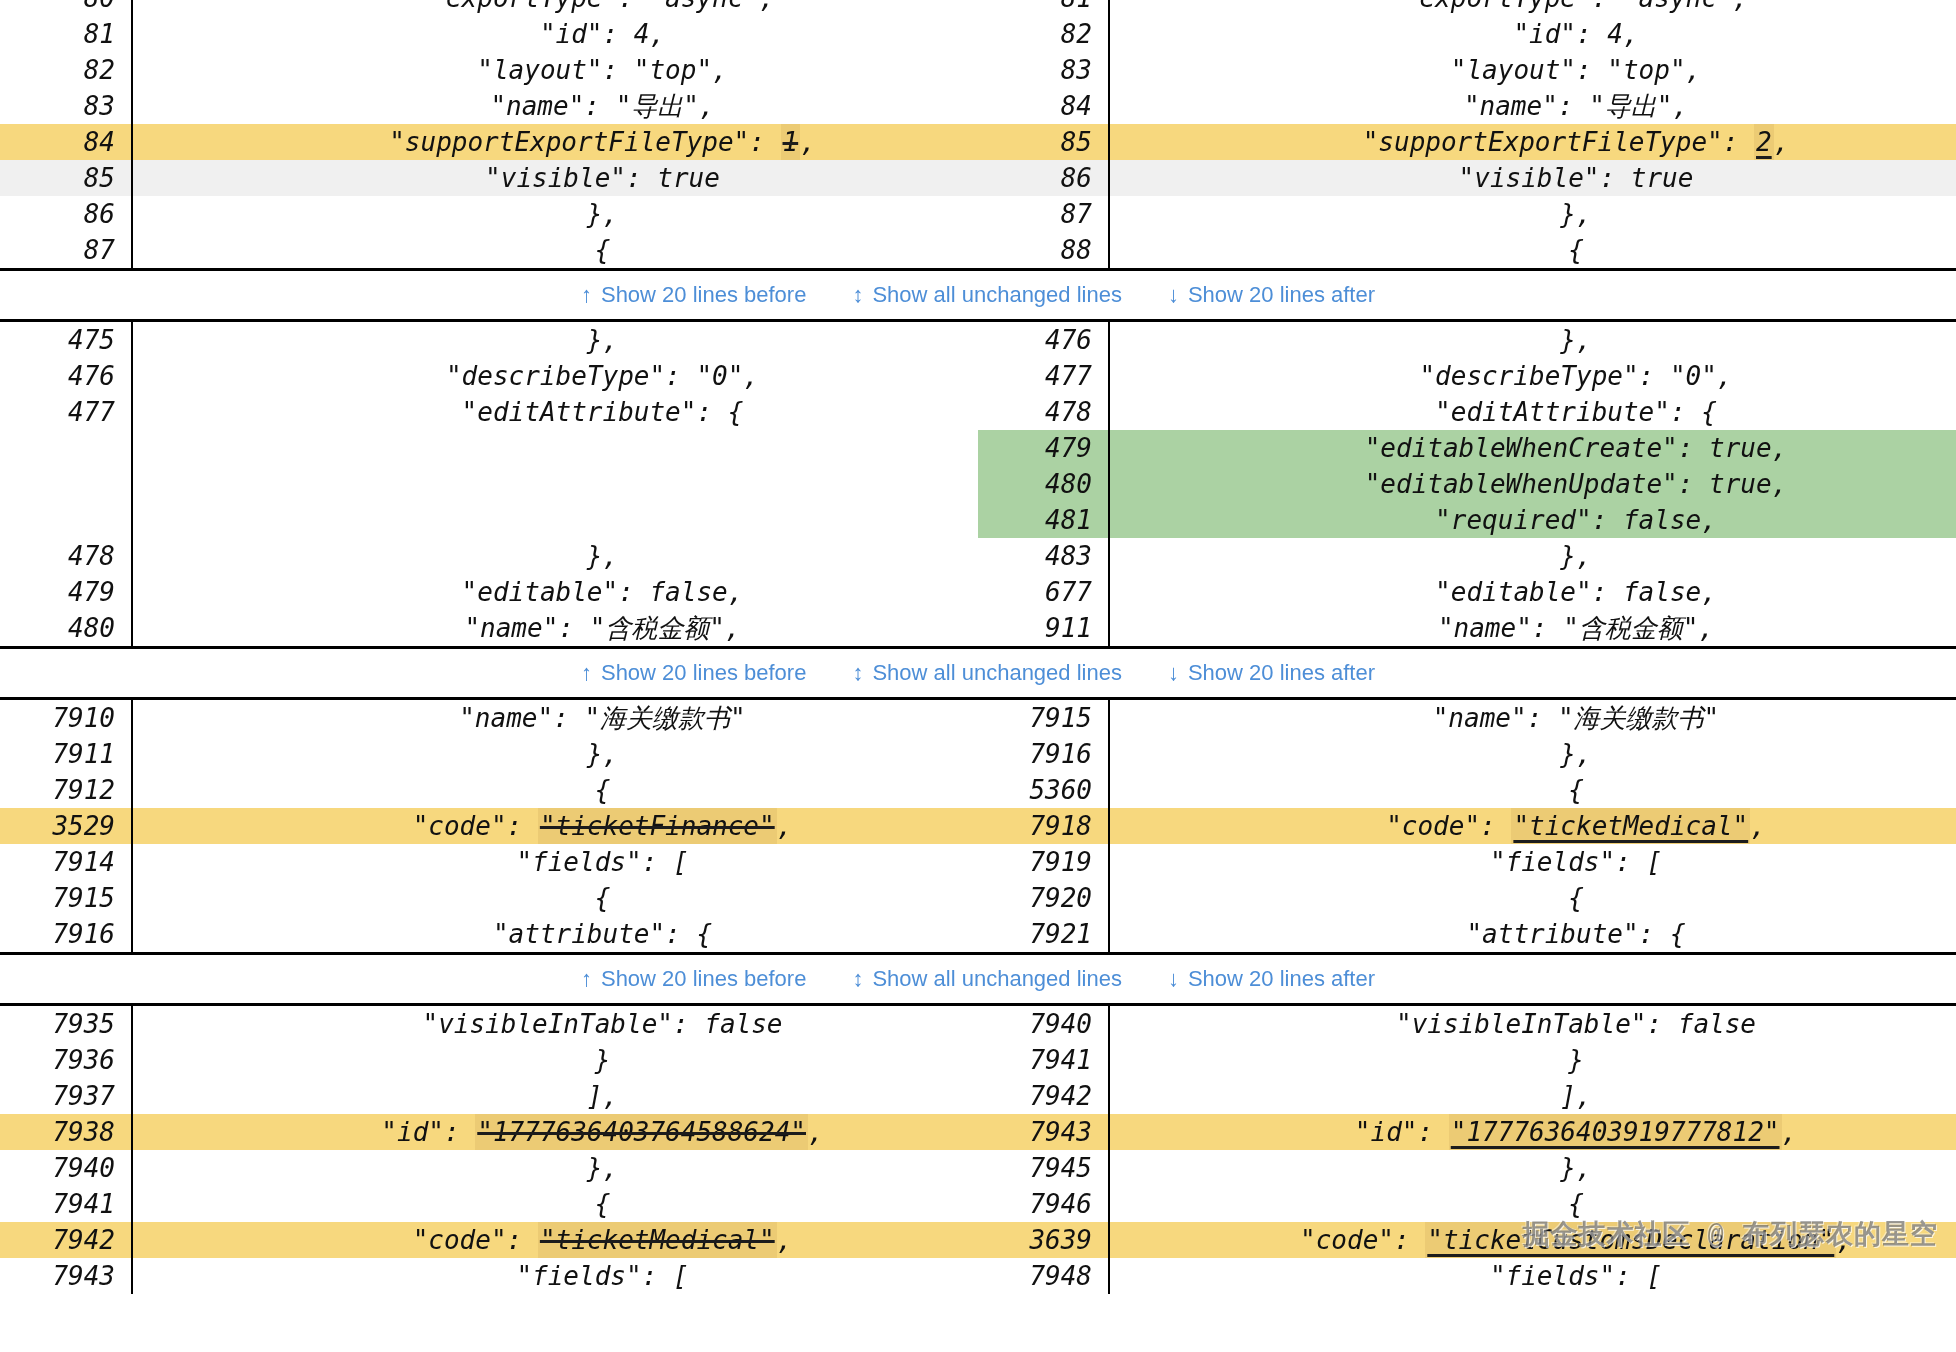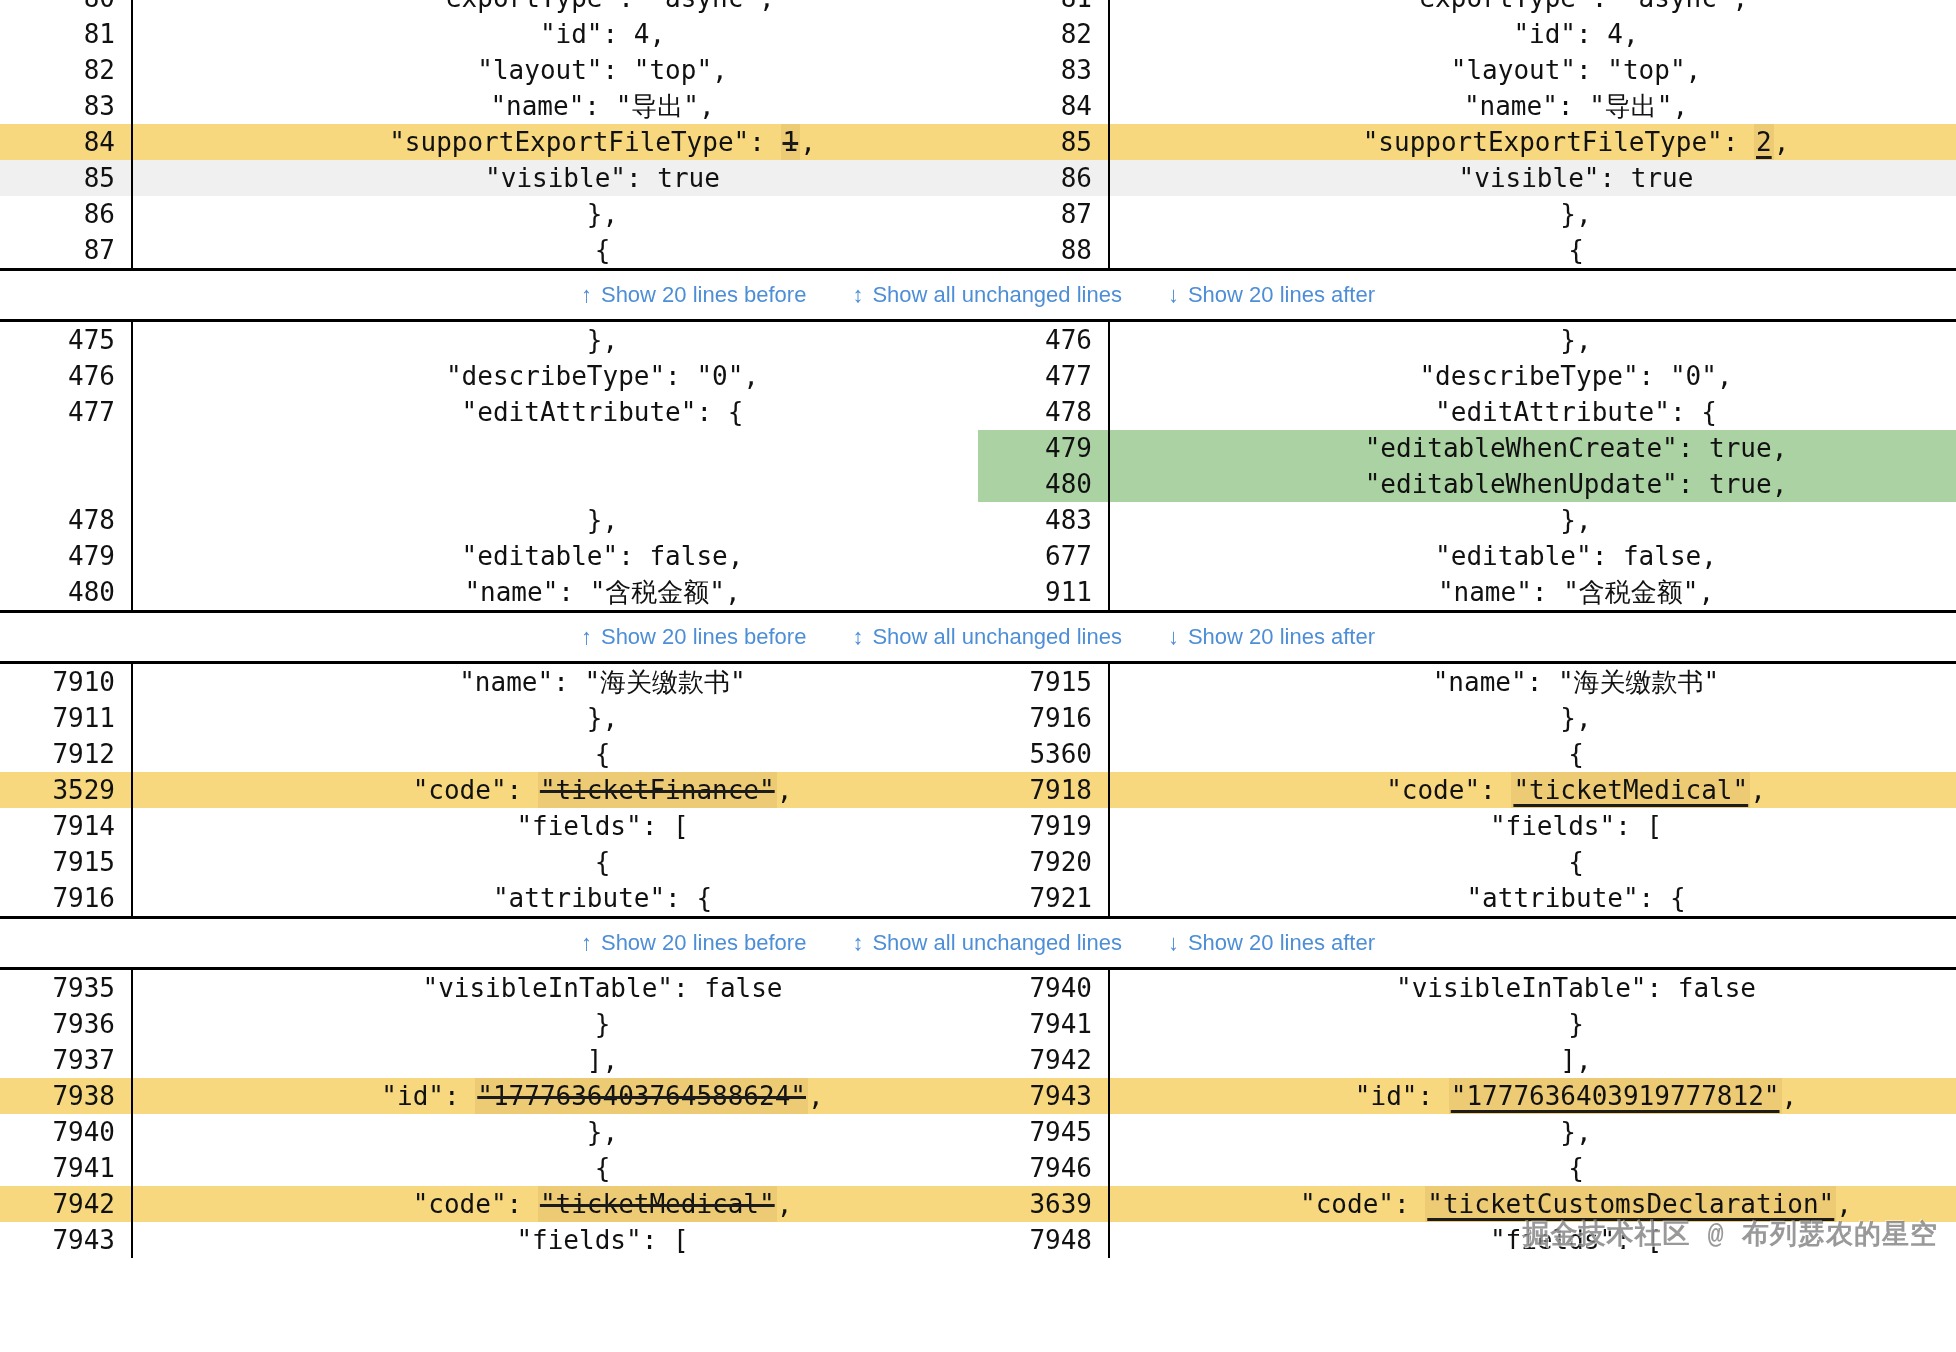--- a/index.html
+++ b/index.html
@@ -3,21 +3,21 @@
 <meta charset="utf-8">
 <style>
   html,body{margin:0;padding:0;}
   body{
     width:1956px;height:1352px;overflow:hidden;background:#ffffff;
     font-family:"DejaVu Sans Mono","Liberation Mono",monospace;
     color:#111;position:relative;
   }
   .diff{width:1956px;}
   .diff > .section:first-child{margin-top:-20px;}
-  .row{display:flex;height:36px;}
+  .row{display:flex;height:36px;font-style:italic;}
   .gut{
     box-sizing:border-box;text-align:right;padding-right:16px;
     font-size:26px;line-height:36px;white-space:pre;flex:none;
   }
   .gut-l{width:133px;border-right:2px solid #000;}
   .gut-r{width:132px;border-right:2px solid #000;}
   .code{
     box-sizing:border-box;text-align:center;white-space:pre;
     font-size:26px;line-height:36px;overflow:hidden;flex:none;
   }
@@ -149,20 +149,26 @@
         <div class="code code-l"></div>
         <div class="gut gut-r">479</div>
         <div class="code code-r"><span class="tok-plain">"editableWhenCreate": true,</span></div>
       </div>
       <div class="row r-ins">
         <div class="gut gut-l"></div>
         <div class="code code-l"></div>
         <div class="gut gut-r">480</div>
         <div class="code code-r"><span class="tok-plain">"editableWhenUpdate": true,</span></div>
       </div>
+      <div class="row r-ins">
+        <div class="gut gut-l"></div>
+        <div class="code code-l"></div>
+        <div class="gut gut-r">481</div>
+        <div class="code code-r"><span class="tok-plain">"required": false,</span></div>
+      </div>
       <div class="row r-ctx">
         <div class="gut gut-l">478</div>
         <div class="code code-l"><span class="tok-plain">},</span></div>
         <div class="gut gut-r">483</div>
         <div class="code code-r"><span class="tok-plain">},</span></div>
       </div>
       <div class="row r-ctx">
         <div class="gut gut-l">479</div>
         <div class="code code-l"><span class="tok-plain">"editable": false,</span></div>
         <div class="gut gut-r">677</div>

